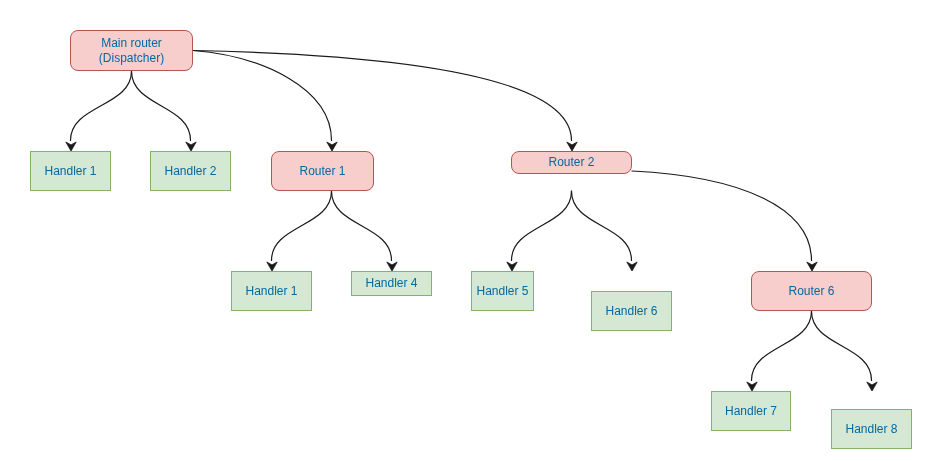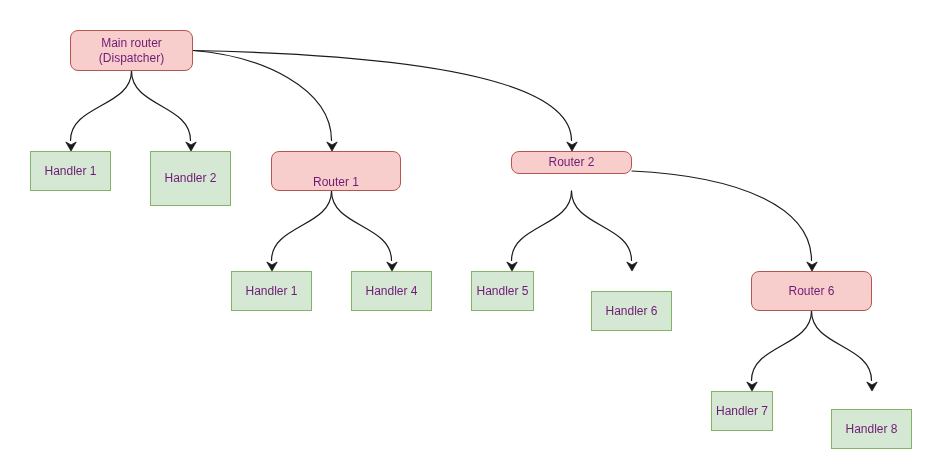--- a/index.html
+++ b/index.html
@@ -31,21 +31,21 @@
   .node {
     position: absolute;
     box-sizing: border-box;
     display: flex;
     align-items: center;
     justify-content: center;
     text-align: center;
     font-family: "Liberation Sans", sans-serif;
     font-size: 12px;
     line-height: 15px;
-    color: #701a75;
+    color: #0369a1;
     border-style: solid;
     border-width: 1px;
     z-index: 2;
   }
   .node-label {
     display: block;
     white-space: pre-line;
     padding: 0 2px;
   }
   .node-router {
@@ -103,45 +103,45 @@
     </svg>
 
   <div id="node-layer">
       <div class="node node-router" style="left: 70px; top: 30px; width: 123px; height: 41px;">
         <span class="node-label">Main router
 (Dispatcher)</span>
       </div>
       <div class="node node-handler" style="left: 30px; top: 151px; width: 81px; height: 40px; align-items: center;">
         <span class="node-label">Handler 1</span>
       </div>
-      <div class="node node-handler" style="left: 150px; top: 151px; width: 81px; height: 55px;">
+      <div class="node node-handler" style="left: 150px; top: 151px; width: 81px; height: 40px;">
         <span class="node-label">Handler 2</span>
       </div>
-      <div class="node node-router" style="left: 271px; top: 151px; width: 130px; height: 40px; align-items: flex-end;">
+      <div class="node node-router" style="left: 271px; top: 151px; width: 103px; height: 40px;">
         <span class="node-label">Router 1</span>
       </div>
       <div class="node node-router" style="left: 511px; top: 151px; width: 121px; height: 23px;">
         <span class="node-label">Router 2</span>
       </div>
       <div class="node node-handler" style="left: 231px; top: 271px; width: 81px; height: 40px;">
         <span class="node-label">Handler 1</span>
       </div>
-      <div class="node node-handler" style="left: 351px; top: 271px; width: 81px; height: 40px;">
+      <div class="node node-handler" style="left: 351px; top: 271px; width: 81px; height: 25px;">
         <span class="node-label">Handler 4</span>
       </div>
       <div class="node node-handler" style="left: 471px; top: 271px; width: 63px; height: 40px;">
         <span class="node-label">Handler 5</span>
       </div>
       <div class="node node-handler" style="left: 591px; top: 271px; width: 81px; height: 40px; margin-top: 20px;">
         <span class="node-label">Handler 6</span>
       </div>
       <div class="node node-router" style="left: 751px; top: 271px; width: 121px; height: 40px;">
         <span class="node-label">Router 6</span>
       </div>
-      <div class="node node-handler" style="left: 711px; top: 391px; width: 62px; height: 40px;">
+      <div class="node node-handler" style="left: 711px; top: 391px; width: 80px; height: 40px;">
         <span class="node-label">Handler 7</span>
       </div>
       <div class="node node-handler" style="left: 831px; top: 409px; width: 81px; height: 40px;">
         <span class="node-label">Handler 8</span>
       </div>
     </div>
 
 </div>
 
 </body></html>

